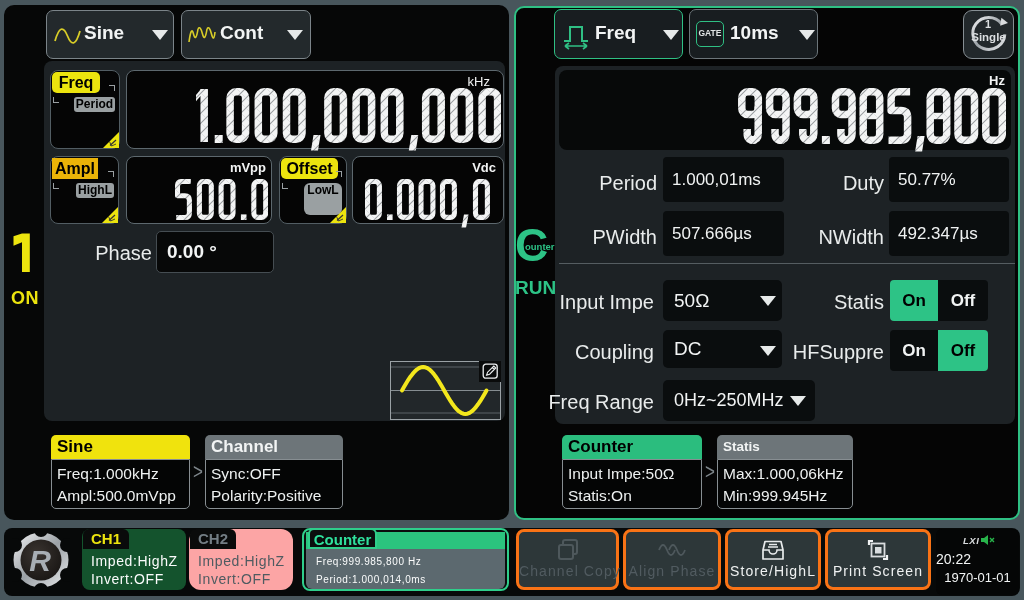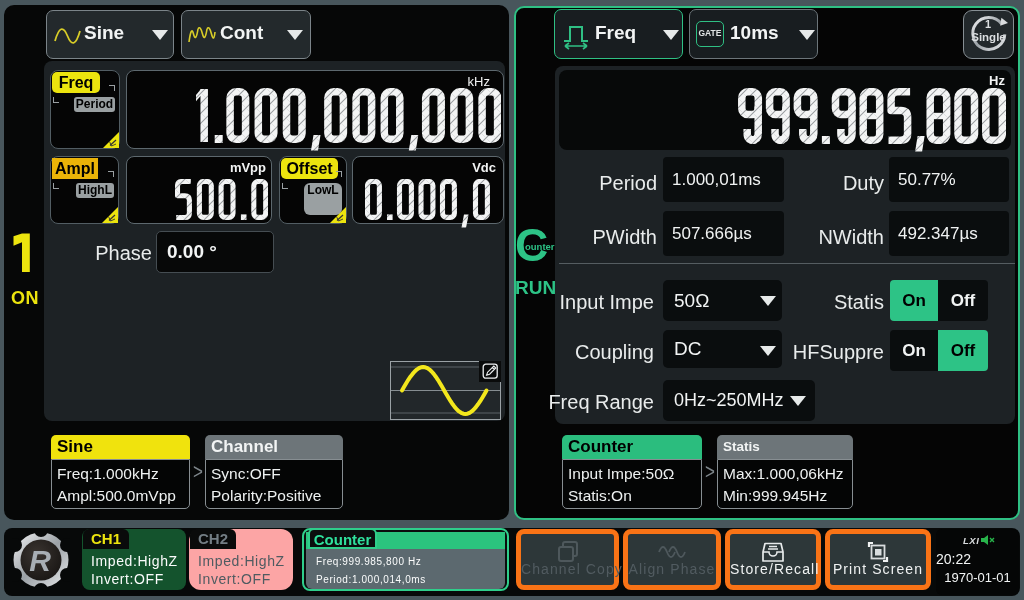--- a/index.html
+++ b/index.html
@@ -7,21 +7,21 @@
 .chip{position:absolute;color:#000;font-weight:bold;text-align:center;border-radius:4px}
 .brk{position:absolute;width:8px;height:8px}
 .lbl{position:absolute;color:#e9ecec;font-size:20px;text-align:right}
 .vbox{position:absolute;background:#0a0d0e;border-radius:4px;color:#f0f2f2;font-size:17px;display:flex;align-items:center;padding-left:9px}
 .ddb{position:absolute;background:#0a0d0e;border-radius:5px;color:#f2f4f4;font-weight:normal;font-size:19px;display:flex;align-items:center;padding-left:11px}
 .car{position:absolute;width:0;height:0;border-left:8px solid transparent;border-right:8px solid transparent;border-top:10px solid #e6e9e9}
 .tg{position:absolute;font-weight:bold;font-size:17px;display:flex;align-items:center;justify-content:center}
 .card{position:absolute}
 .chd{position:absolute;font-weight:bold;font-size:17px;line-height:24px;padding-left:6px;border-radius:5px 5px 0 0;width:100%}
 .cbd{position:absolute;top:24px;background:#040505;border:1px solid #878e92;border-radius:0 0 5px 5px;color:#eef1f1;font-size:15.5px;padding:3px 0 0 5px;line-height:21.5px;width:100%}
-.btn{position:absolute;top:529px;height:61px;background:#2d3739;border:5px solid #f97316;border-radius:8px;text-align:center;font-size:14px;letter-spacing:1.1px}
+.btn{position:absolute;top:529px;height:61px;background:#2d3739;border:3px solid #f97316;border-radius:8px;text-align:center;font-size:14px;letter-spacing:1.1px}
 .bl{position:absolute;bottom:8px;width:100%;text-align:center;white-space:nowrap}
 .tab{position:absolute;top:0;height:19px;background:#0a0b0b;font-weight:bold;font-size:13.5px;text-align:center;line-height:19px;border-radius:5px 5px 0 0}
 </style></head><body>
 <div id="page">
 <svg width="0" height="0" style="position:absolute">
       <defs>
 <pattern id="sh" patternUnits="userSpaceOnUse" width="10" height="10">
 <rect width="10" height="10" fill="#f4f5f5"></rect>
 <path d="M0,10 L10,0 M-1,1 L1,-1 M9,11 L11,9" stroke="#9a9da0" stroke-width="1.05" fill="none"></path>
 <path d="M0,0 L10,10" stroke="#d8dadb" stroke-width="0.7" fill="none"></path>
@@ -267,21 +267,21 @@
         <rect x="4" y="8" width="14" height="14" rx="2" fill="#2d3739" stroke="#4e585c" stroke-width="2"></rect>
       </svg><div class="bl">Channel Copy</div></div>
 <div class="btn" style="left:623px;width:98px;color:#515b60"><svg style="margin-top:5px" width="30" height="26" viewBox="0 0 30 26">
         <path d="M2,13 Q6,3 10,13 Q14,23 18,13" fill="none" stroke="#4e585c" stroke-width="1.8"></path>
         <path d="M12,13 Q16,3 20,13 Q24,23 28,13" fill="none" stroke="#4e585c" stroke-width="1.8"></path>
       </svg><div class="bl">Align Phase</div></div>
 <div class="btn" style="left:725px;width:96px;color:#f0f2f2"><svg style="margin-top:6px" width="26" height="24" viewBox="0 0 26 24">
         <path d="M3,12 L5,3.5 L21,3.5 L23,12 L23,21 L3,21 Z" fill="none" stroke="#e8ebec" stroke-width="1.7" stroke-linejoin="round"></path>
         <path d="M3,12 L9,12 A4,4 0 0 0 17,12 L23,12" fill="none" stroke="#e8ebec" stroke-width="1.6"></path>
         <path d="M9,6.5 L17,6.5 M8,9 L18,9" stroke="#e8ebec" stroke-width="1.3"></path>
-      </svg><div class="bl">Store/Recall</div></div>
+      </svg><div class="bl">Store/HighL</div></div>
 <div class="btn" style="left:825px;width:106px;color:#f0f2f2"><svg style="margin-top:6px" width="24" height="24" viewBox="0 0 24 24">
         <path d="M3,7 L3,3 L7,3" fill="none" stroke="#f0f2f3" stroke-width="2.2"></path>
         <path d="M21,17 L21,21 L17,21" fill="none" stroke="#f0f2f3" stroke-width="2.2"></path>
         <rect x="5.5" y="5.5" width="13" height="13" fill="none" stroke="#d9dddf" stroke-width="1.8"></rect>
         <rect x="9" y="9" width="6.5" height="6.5" fill="#d9dddf"></rect>
       </svg><div class="bl">Print Screen</div></div>
 <div class="abs" style="left:936px;top:529px;width:83px;height:66px;background:#050606;border-radius:6px"></div>
 <div class="abs" style="left:963px;top:535px;font-weight:bold;font-style:italic;font-size:9.5px;color:#d9dcde;letter-spacing:0.5px">LXI</div>
 <svg class="abs" style="left:980px;top:534px" width="15" height="12" viewBox="0 0 15 12">
       <path d="M1,4 L4,4 L8,1 L8,11 L4,8 L1,8 Z" fill="#28b44b"></path>

